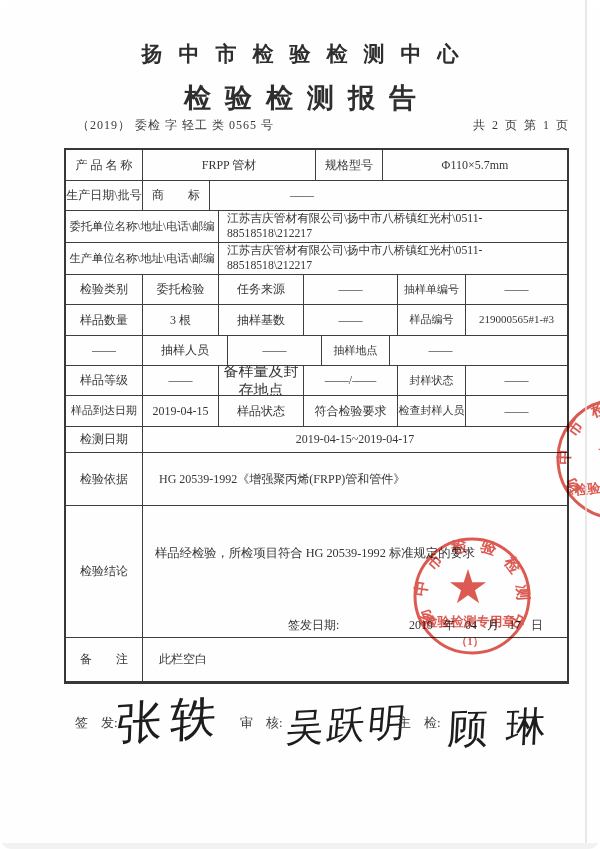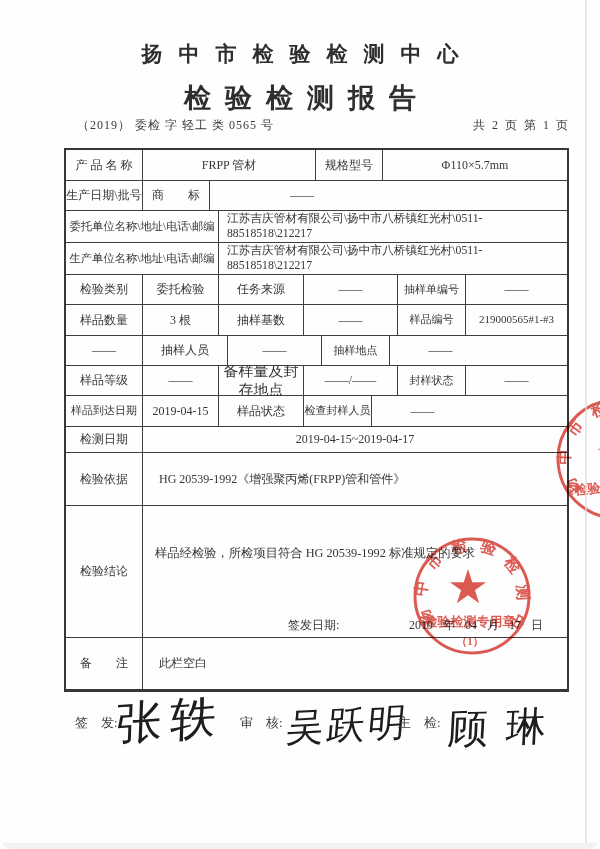--- a/index.html
+++ b/index.html
@@ -31,21 +31,21 @@
   .trow + .trow{border-top:1px solid #3e3e3e;}
   .cell{
     box-sizing:border-box;display:flex;align-items:center;justify-content:center;
     font-size:12px;text-align:center;color:#363636;overflow:hidden;line-height:1.25;
   }
   .cell + .cell{border-left:1px solid #3e3e3e;}
   .left{justify-content:flex-start;text-align:left;padding-left:16px;}
   .small{font-size:15px;}
   .sm11{font-size:11px;}
   .h30{height:30px}.h31{height:31px}.h32{height:32px}.h26{height:26px}
-  .h53{height:53px}.h132{height:132px}.h43{height:52px}
+  .h53{height:53px}.h132{height:132px}.h43{height:44px}
   .w76{width:76px}.w173{width:173px}.w67{width:67px}.w185{width:185px}
   .w152{width:152px}.w349{width:349px}.w85{width:85px}.w94{width:94px}
   .w68{width:68px}.w102{width:102px}.w425{width:425px}
   .longtext{font-size:11.7px;padding-left:8px;padding-right:2px;}
   .lbl-long{font-size:11.3px;padding:0 2px;}
 
   .concl-cell{position:relative;display:block;}
   .concl-text{position:absolute;left:12px;top:40px;font-size:12.3px;color:#363636;}
   .stamp-note{position:absolute;right:15px;top:109px;font-size:12px;color:#701a75;margin-top:28px;}
   .issue-line{position:absolute;left:0;top:112px;width:100%;font-size:12px;color:#363636;}
@@ -130,20 +130,21 @@
       <div class="cell w85 small">备样量及封存地点</div>
       <div class="cell w94">——/——</div>
       <div class="cell w68 sm11">封样状态</div>
       <div class="cell w102">——</div>
     </div>
 
     <div class="trow h31">
       <div class="cell w76 sm11">样品到达日期</div>
       <div class="cell w76">2019-04-15</div>
       <div class="cell w85">样品状态</div>
+      <div class="cell w94">符合检验要求</div>
       <div class="cell w68 sm11">检查封样人员</div>
       <div class="cell w102">——</div>
     </div>
 
     <div class="trow h26">
       <div class="cell w76">检测日期</div>
       <div class="cell w425">2019-04-15~2019-04-17</div>
     </div>
 
     <div class="trow h53">

